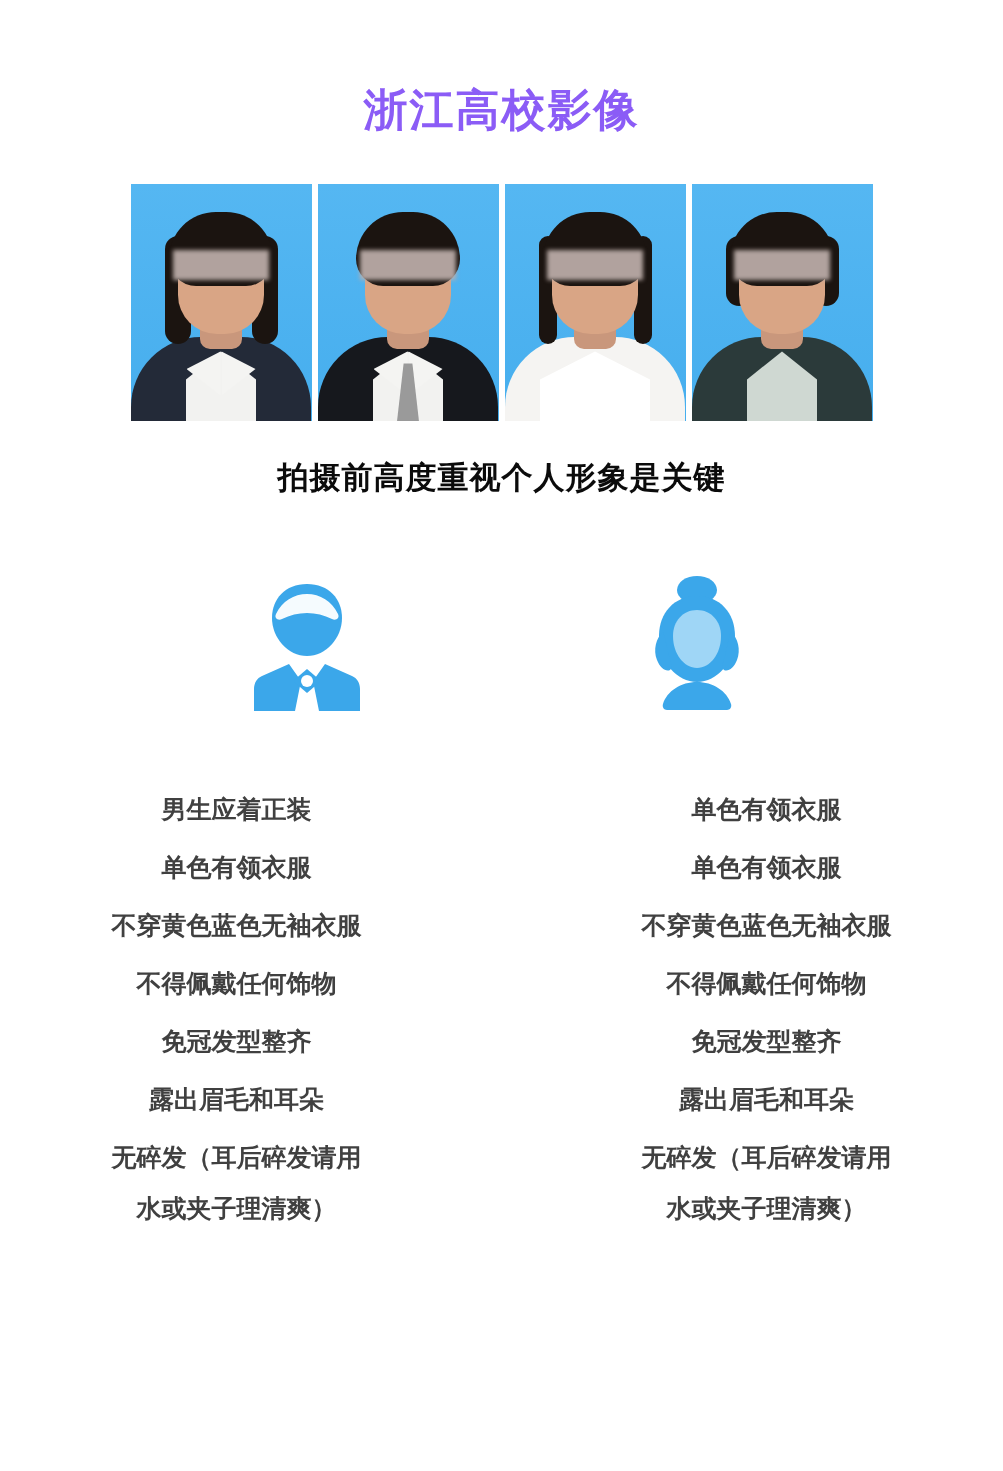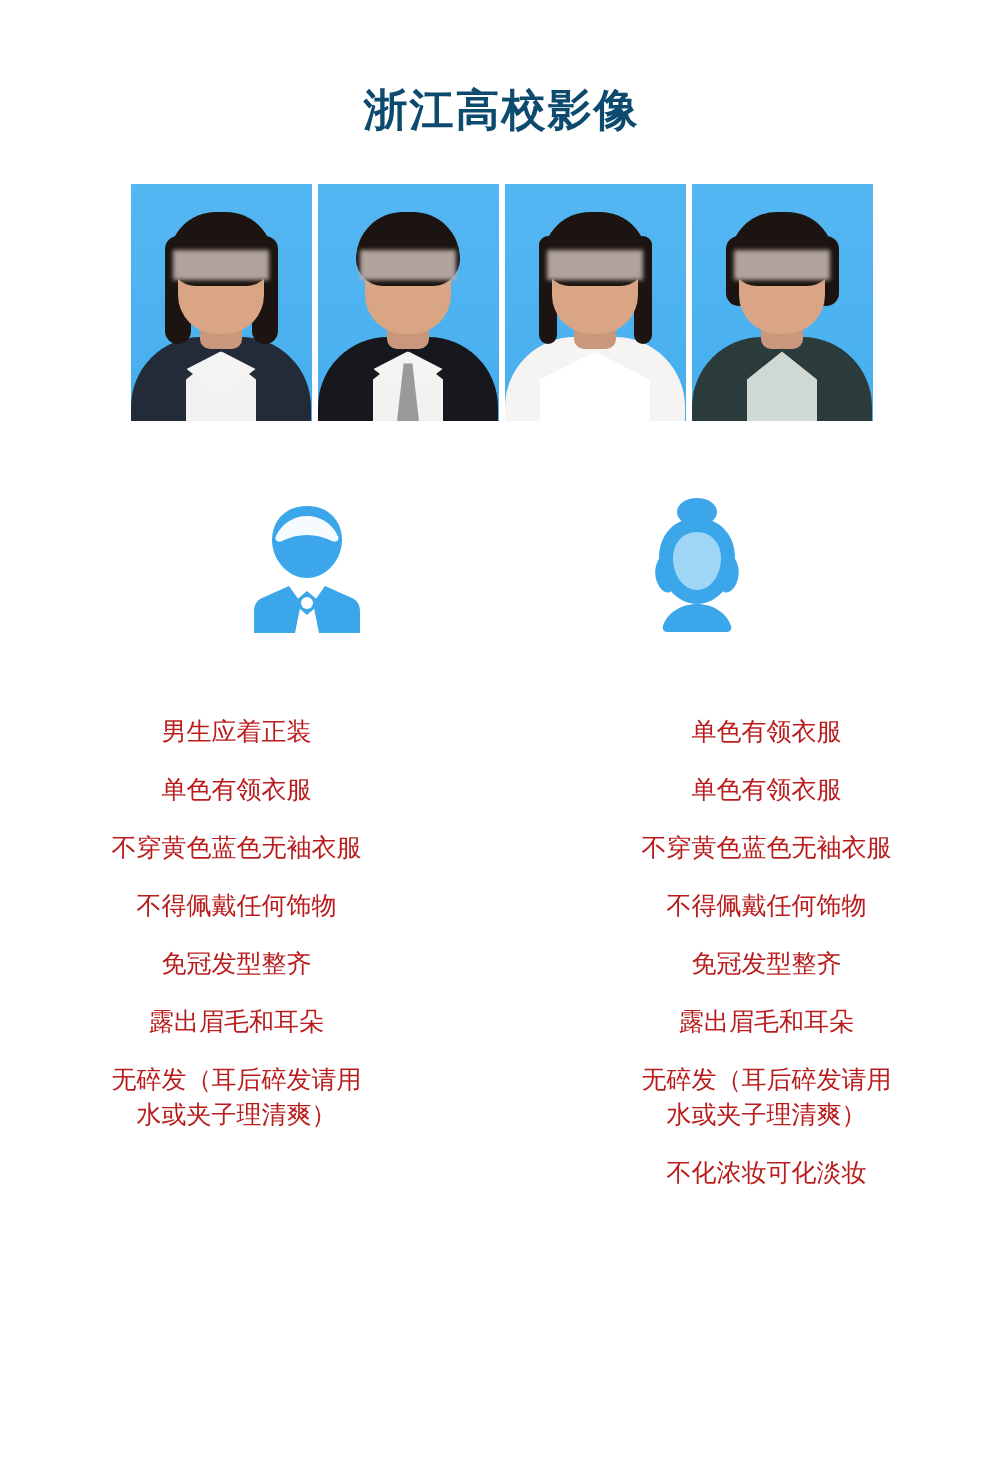--- a/index.html
+++ b/index.html
@@ -21,21 +21,21 @@
     height: 1471px;
     position: relative;
     box-sizing: border-box;
   }
 
   .title {
     text-align: center;
     font-size: 44px;
     font-weight: bold;
     letter-spacing: 2px;
-    color: #0c4a6e;
+    color: #8b5cf6;
     margin-top: 86px;
     line-height: 1.1;
   }
 
   .photo-strip {
     margin-top: 50px;
     display: flex;
     justify-content: center;
     gap: 6px;
   }
@@ -183,28 +183,28 @@
     display: flex;
     justify-content: center;
     gap: 200px;
   }
   .col {
     width: 330px;
     text-align: center;
   }
   .col .line {
     font-size: 25px;
-    font-weight: normal;
-    color: #b91c1c;
+    font-weight: bold;
+    color: #404040;
     line-height: 1.0;
     margin-bottom: 33px;
     white-space: nowrap;
   }
   .col .line.tight {
-    margin-bottom: 10px;
+    margin-bottom: 26px;
   }
 </style>
 </head>
 <body>
 
 <div class="page">
 
   <div class="title">浙江高校影像</div>
 
   <div class="photo-strip">
@@ -250,20 +250,21 @@
       <div class="shirt"></div>
       <div class="neck"></div>
       <div class="hair-long-l"></div>
       <div class="hair-long-r"></div>
       <div class="head"></div>
       <div class="hair"></div>
       <div class="blur-band"></div>
     </div>
   </div>
 
+  <div class="subtitle">拍摄前高度重视个人形象是关键</div>
 
   <div class="icons-row">
     <div class="icon-box">
       <svg width="150" height="150" viewBox="0 0 150 150" aria-hidden="true">
         <g fill="#3ba7ea">
           <path d="M75 14c-22 0-35 15-35 34 0 20 16 38 35 38s35-18 35-38c0-19-13-34-35-34z"></path>
           <path d="M44 44c6-13 18-20 31-20s25 7 31 20c2 4-2 7-6 5-8-4-16-6-25-6s-17 2-25 6c-4 2-8-1-6-5z" fill="#ffffff" opacity="0.95"></path>
           <path d="M57 94 30 106c-5 2-8 7-8 13v22h41l6-30-12-17z"></path>
           <path d="M93 94l27 12c5 2 8 7 8 13v22H87l-6-30 12-17z"></path>
           <path d="M75 99l-14 12 14 12 14-12-14-12z"></path>
@@ -298,17 +299,16 @@
     </div>
     <div class="col">
       <div class="line">单色有领衣服</div>
       <div class="line">单色有领衣服</div>
       <div class="line">不穿黄色蓝色无袖衣服</div>
       <div class="line">不得佩戴任何饰物</div>
       <div class="line">免冠发型整齐</div>
       <div class="line">露出眉毛和耳朵</div>
       <div class="line tight">无碎发（耳后碎发请用</div>
       <div class="line">水或夹子理清爽）</div>
-      <div class="line">不化浓妆可化淡妆</div>
     </div>
   </div>
 
 </div>
 
 </body></html>

